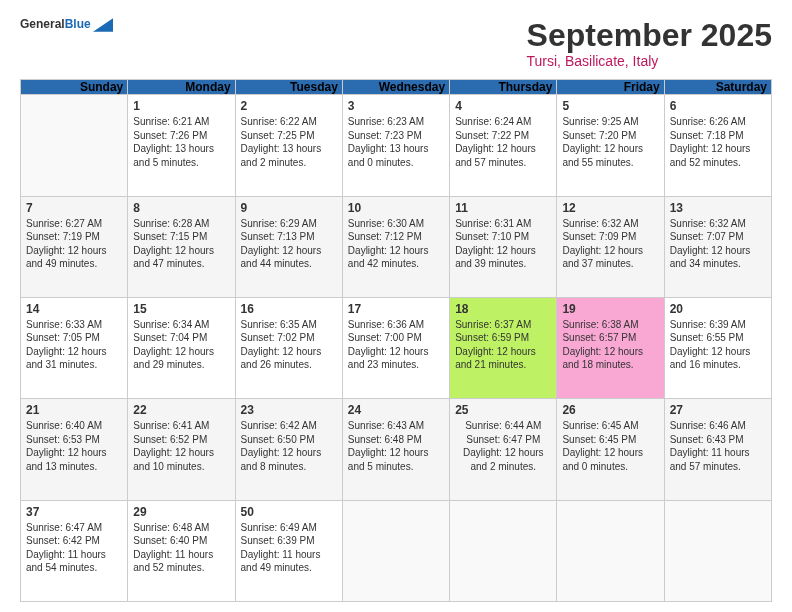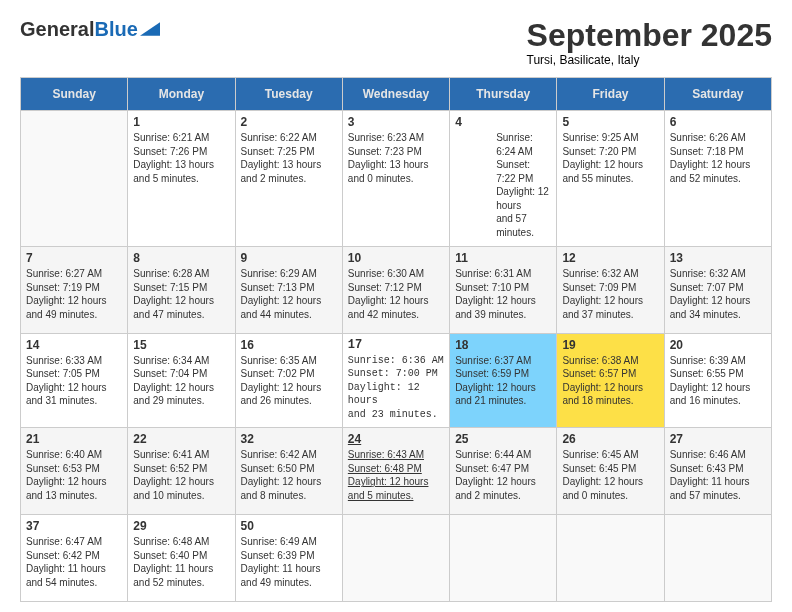--- a/index.html
+++ b/index.html
@@ -22,21 +22,21 @@
       justify-content: space-between;
       align-items: flex-start;
       margin-bottom: 10px;
     }
     .logo {
       display: flex;
       flex-direction: column;
       align-items: flex-start;
     }
     .logo-text {
-      font-size: 20px;
+      font-size: 12px;
       font-weight: bold;
       color: #333;
       line-height: 1.1;
       text-align: center;
     }
     .logo-blue { color: #1a6ab5; }
     .logo-icon {
       width: 20px;
       height: 14px;
       margin-left: 2px;
@@ -48,37 +48,37 @@
     .title-area {
       text-align: left;
     }
     .month-title {
       font-size: 32px;
       font-weight: bold;
       color: #333;
       line-height: 1.1;
     }
     .subtitle {
-      font-size: 12px;
-      color: #000000;
+      font-size: 14px;
+      color: #be185d;
     }
     .calendar {
       flex: 1;
       border: 1px solid #ccc;
       border-collapse: collapse;
       width: 100%;
       table-layout: fixed;
     }
     .calendar th {
       background: #2b6cb0;
-      color: #e5e5e5;
+      color: #000000;
       font-size: 12px;
       font-weight: bold;
-      padding: 9px 4px;
-      text-align: center;
+      padding: 0 4px;
+      text-align: right;
       border: 1px solid #ccc;
     }
     .calendar td {
       vertical-align: top;
       padding: 4px 5px;
       border: 1px solid #ccc;
       font-size: 10px;
       color: #333;
       height: 85px;
     }
@@ -158,21 +158,21 @@
           </td>
           <td style="background: rgb(255, 255, 255);">
             <span class="day-num">3</span>
             <div class="day-info" style="white-space: pre-line;">Sunrise: 6:23 AM
 Sunset: 7:23 PM
 Daylight: 13 hours
 and 0 minutes.</div>
           </td>
           <td style="background: rgb(255, 255, 255);">
             <span class="day-num">4</span>
-            <div class="day-info" style="white-space: pre-line; margin-left: 41px;">Sunrise: 6:24 AM
+            <div class="day-info" style="white-space: pre-line;">Sunrise: 6:24 AM
 Sunset: 7:22 PM
 Daylight: 12 hours
 and 57 minutes.</div>
           </td>
           <td style="background: rgb(255, 255, 255);">
             <span class="day-num">5</span>
             <div class="day-info" style="white-space: pre-line;">Sunrise: 9:25 AM
 Sunset: 7:20 PM
 Daylight: 12 hours
 and 55 minutes.</div>
@@ -251,35 +251,35 @@
 Daylight: 12 hours
 and 29 minutes.</div>
           </td>
           <td style="background: rgb(255, 255, 255);">
             <span class="day-num">16</span>
             <div class="day-info" style="white-space: pre-line;">Sunrise: 6:35 AM
 Sunset: 7:02 PM
 Daylight: 12 hours
 and 26 minutes.</div>
           </td>
-          <td style="background: rgb(255, 255, 255); font-family: Liberation Mono, monospace;">
+          <td style="background: rgb(255, 255, 255);">
             <span class="day-num">17</span>
             <div class="day-info" style="white-space: pre-line;">Sunrise: 6:36 AM
 Sunset: 7:00 PM
 Daylight: 12 hours
 and 23 minutes.</div>
           </td>
-          <td style="background: #7dd3fc; margin-left: 11px;">
+          <td style="background: #bef264; margin-left: 11px;">
             <span class="day-num">18</span>
             <div class="day-info" style="white-space: pre-line;">Sunrise: 6:37 AM
 Sunset: 6:59 PM
 Daylight: 12 hours
 and 21 minutes.</div>
           </td>
-          <td style="background: #fde047;">
+          <td style="background: #f9a8d4;">
             <span class="day-num">19</span>
             <div class="day-info" style="white-space: pre-line;">Sunrise: 6:38 AM
 Sunset: 6:57 PM
 Daylight: 12 hours
 and 18 minutes.</div>
           </td>
           <td style="background: rgb(255, 255, 255);">
             <span class="day-num">20</span>
             <div class="day-info" style="white-space: pre-line;">Sunrise: 6:39 AM
 Sunset: 6:55 PM
@@ -296,36 +296,36 @@
 and 13 minutes.</div>
           </td>
           <td style="background: rgb(245, 245, 245);">
             <span class="day-num">22</span>
             <div class="day-info" style="white-space: pre-line;">Sunrise: 6:41 AM
 Sunset: 6:52 PM
 Daylight: 12 hours
 and 10 minutes.</div>
           </td>
           <td style="background: rgb(245, 245, 245);">
-            <span class="day-num">32</span>
+            <span class="day-num">23</span>
             <div class="day-info" style="white-space: pre-line;">Sunrise: 6:42 AM
 Sunset: 6:50 PM
 Daylight: 12 hours
 and 8 minutes.</div>
           </td>
-          <td style="background: rgb(245, 245, 245); text-decoration: underline;">
+          <td style="background: rgb(245, 245, 245);">
             <span class="day-num">24</span>
             <div class="day-info" style="white-space: pre-line;">Sunrise: 6:43 AM
 Sunset: 6:48 PM
 Daylight: 12 hours
 and 5 minutes.</div>
           </td>
           <td style="background: rgb(245, 245, 245);">
             <span class="day-num">25</span>
-            <div class="day-info" style="white-space: pre-line;">Sunrise: 6:44 AM
+            <div class="day-info" style="white-space: pre-line; text-align: center;">Sunrise: 6:44 AM
 Sunset: 6:47 PM
 Daylight: 12 hours
 and 2 minutes.</div>
           </td>
           <td style="background: rgb(245, 245, 245);">
             <span class="day-num">26</span>
             <div class="day-info" style="white-space: pre-line;">Sunrise: 6:45 AM
 Sunset: 6:45 PM
 Daylight: 12 hours
 and 0 minutes.</div>

